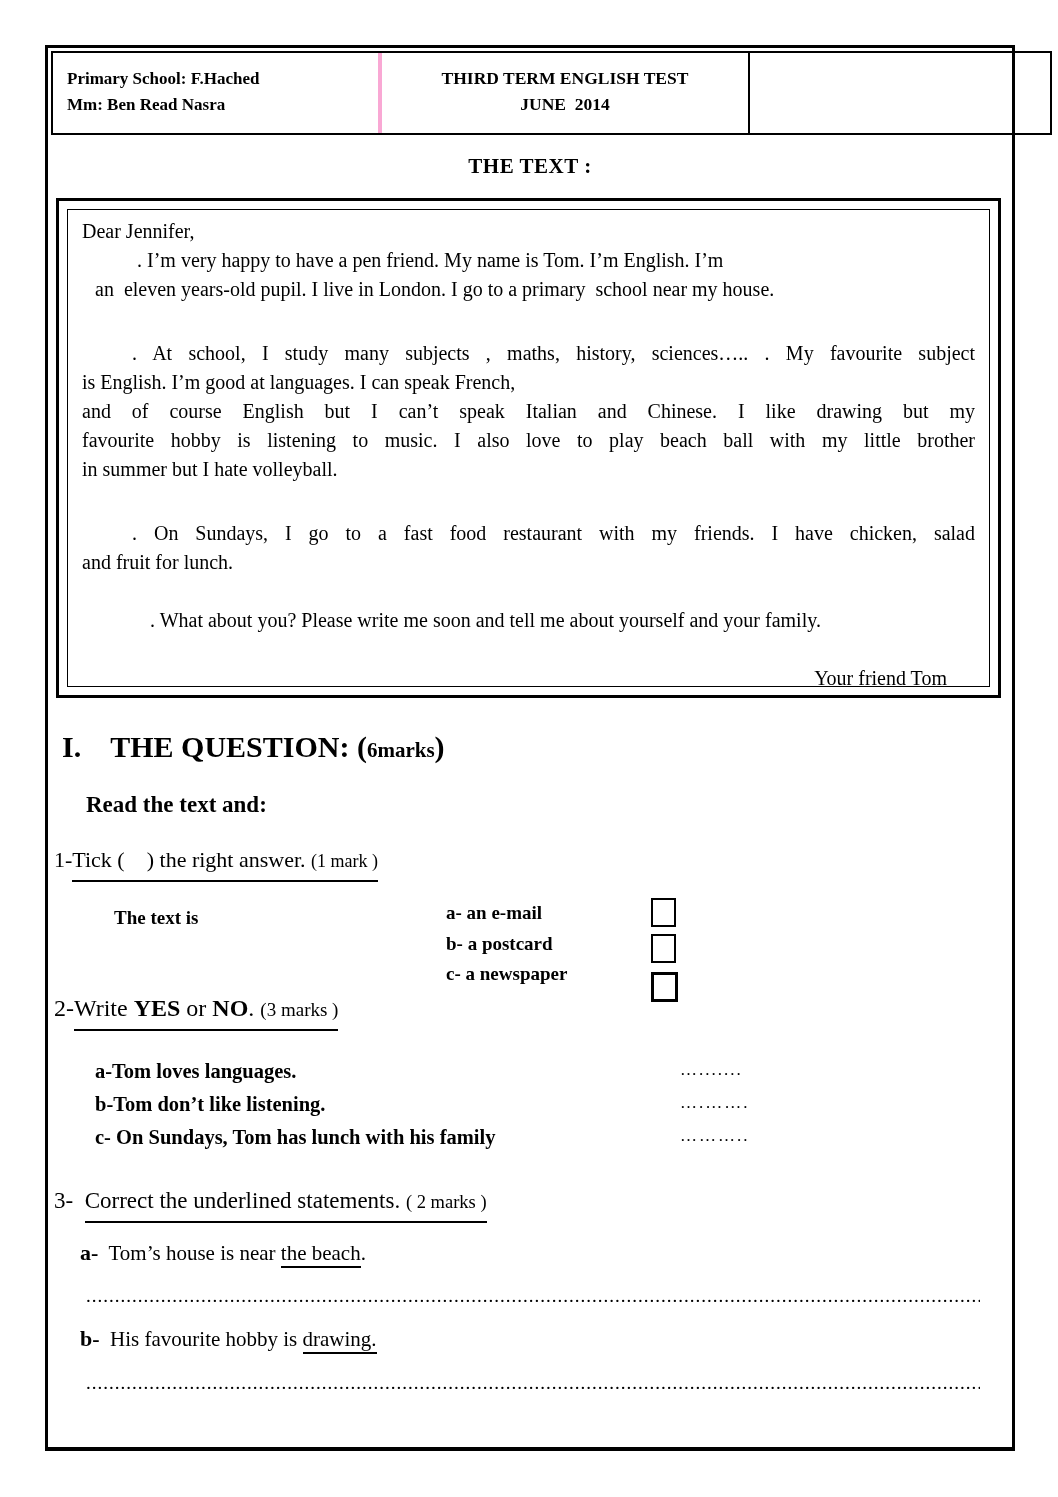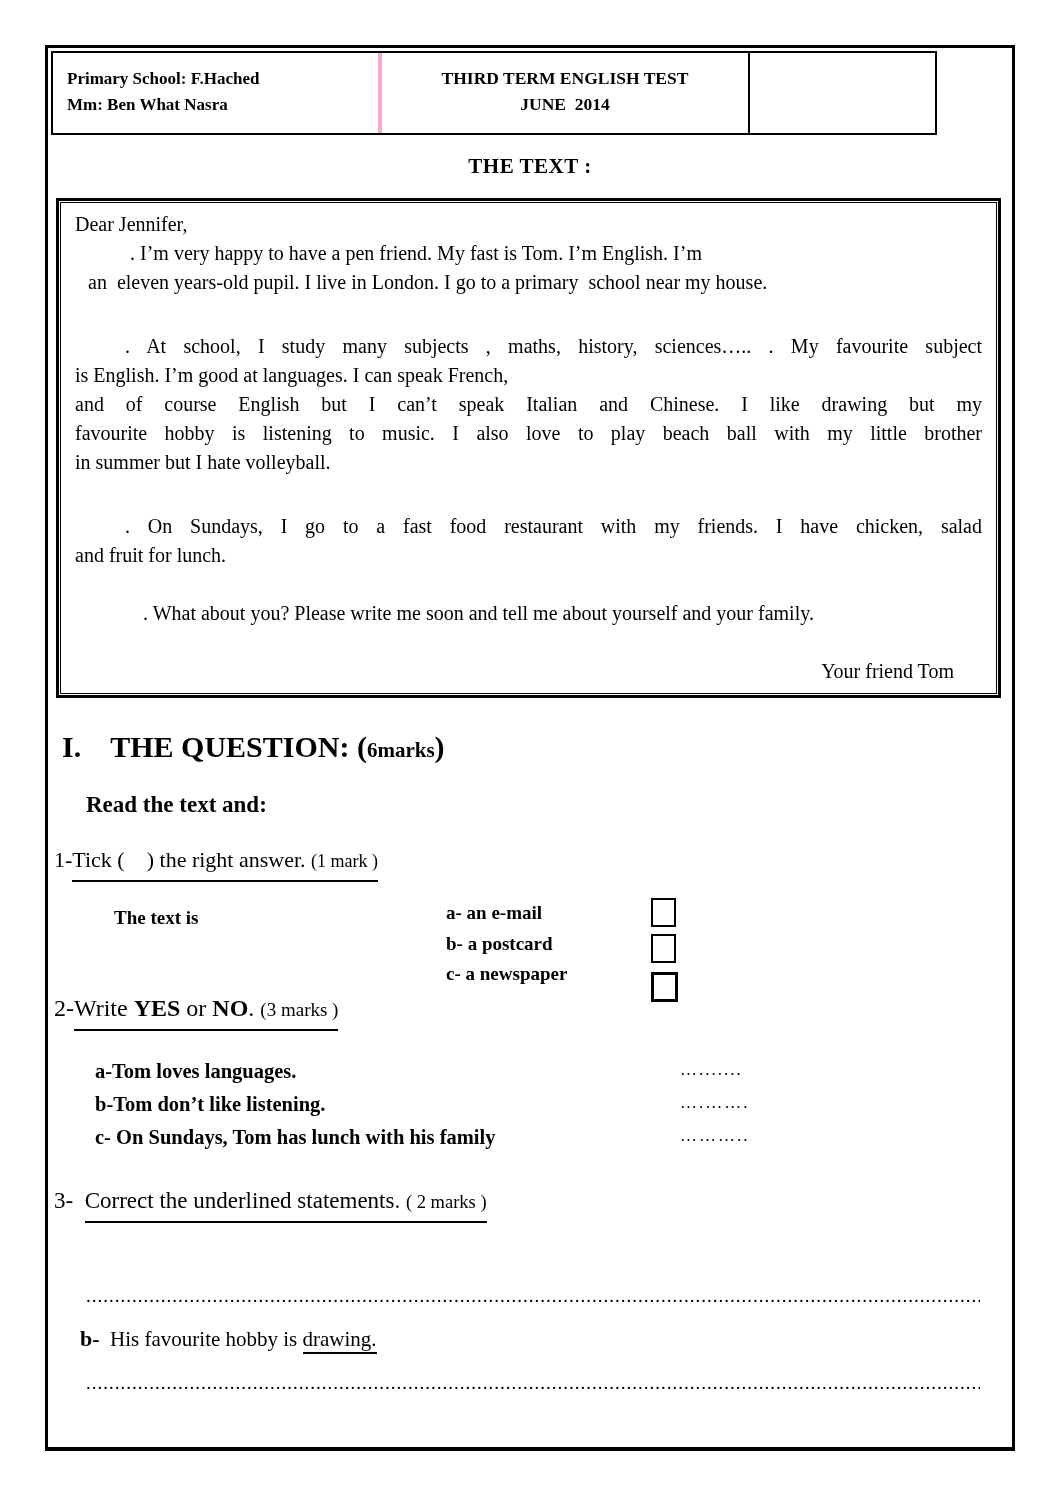--- a/index.html
+++ b/index.html
@@ -18,21 +18,21 @@
     position: absolute; left: 45px; top: 45px;
     width: 970px; height: 1406px;
     border: 3px solid #000;
     border-bottom-width: 4px;
     background: #fff;
   }
 
   
   .header-table {
     position: absolute; left: 3px; top: 3px;
-    width: 886px; height: 84px;
+    width: 1001px; height: 84px;
     border: 2px solid #000;
     display: flex;
   }
   .hcell { height: 100%; }
   .hcell-school {
     width: 325px; padding: 13px 0 0 14px;
     font-size: 17px; font-weight: 700; line-height: 26px;
   }
   .hcell-title {
     width: 372px; border-left: 4px solid #f9a8d4; border-right: 2px solid #000;
@@ -50,21 +50,21 @@
   .text-title {
     position: absolute; top: 106px; left: 0; width: 100%;
     text-align: center; font-size: 21px; font-weight: 700;
     letter-spacing: 0.5px;
   }
 
   
   .letter-outer {
     position: absolute; left: 8px; top: 150px;
     width: 945px; height: 500px;
-    border: 3px solid #000; padding: 1px;
+    border: 3px solid #000; padding: 8px;
   }
   .letter-inner {
     width: 100%; height: 100%;
     border: 1px solid #000;
     padding: 7px 14px 0 14px;
     font-size: 20px;
   }
   .lp { margin-bottom: 29px; }
   .line { line-height: 29px; min-height: 29px; }
   .just { text-align: justify; text-align-last: justify; }
@@ -123,35 +123,35 @@
   .ans-2 { top: 1324px; }
 </style>
 </head>
 <body>
 
 <div class="frame">
 
   <div class="header-table">
     <div class="hcell hcell-school">
       <div>Primary School: F.Hached</div>
-      <div>Mm: Ben What Nasra</div>
+      <div>Mm: Ben Read Nasra</div>
     </div>
     <div class="hcell hcell-title">
       <div class="pre">THIRD TERM ENGLISH TEST</div>
       <div class="pre">JUNE  2014</div>
     </div>
   </div>
 
   <div class="text-title">THE TEXT :</div>
 
   <div class="letter-outer">
     <div class="letter-inner">
       <div class="lp">
         <div class="line pre">Dear Jennifer,</div>
-        <div class="line pre ind55">. I’m very happy to have a pen friend. My fast is Tom. I’m English. I’m</div>
+        <div class="line pre ind55">. I’m very happy to have a pen friend. My name is Tom. I’m English. I’m</div>
         <div class="line pre ind13">an  eleven years-old pupil. I live in London. I go to a primary  school near my house.</div>
       </div>
       <div class="lp">
         <div class="line just ind50">. At school, I study many subjects , maths, history, sciences….. . My favourite subject</div>
         <div class="line pre">is English. I’m good at languages. I can speak French,</div>
         <div class="line just">and of course English but I can’t speak Italian and Chinese. I like drawing but my</div>
         <div class="line just">favourite hobby is listening to music. I also love to play beach ball with my little  brother</div>
         <div class="line pre">in summer but I hate volleyball.</div>
       </div>
       <div class="lp">
@@ -199,20 +199,21 @@
       <span class="yn-dots">….…….</span>
     </div>
     <div class="yn-row">
       <span class="yn-text">c- On Sundays, Tom has lunch with his family</span>
       <span class="yn-dots">………..</span>
     </div>
   </div>
 
   <div class="q3-heading"><span class="pre">3-  </span><span class="u"><span>Correct the underlined statements. </span><span class="marks pre">( 2 marks )</span></span></div>
 
+  <div class="stmt stmt-a"><span class="lbl">a-</span><span class="pre">  Tom’s house is near </span><span class="ul">the beach</span><span>.</span></div>
 
   <div class="answer-line ans-1">..............................................................................................................................................................................................................</div>
 
   <div class="stmt stmt-b"><span class="lbl">b-</span><span class="pre">  His favourite hobby is </span><span class="ul">drawing.</span></div>
 
   <div class="answer-line ans-2">..............................................................................................................................................................................................................</div>
 
 </div>
 
 </body></html>

